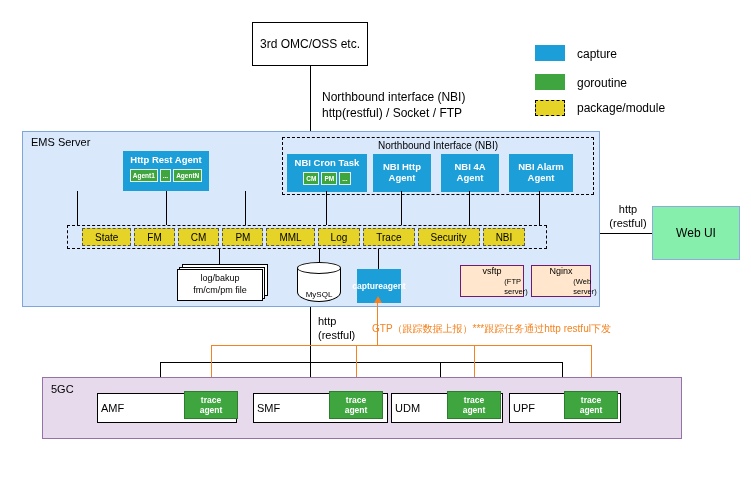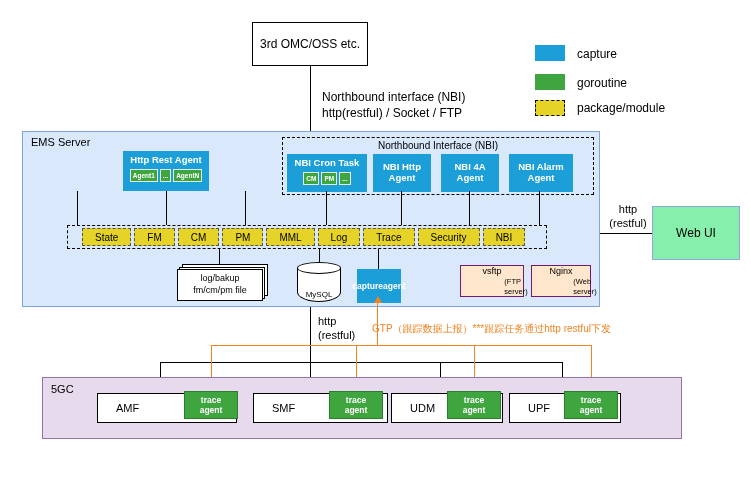--- a/index.html
+++ b/index.html
@@ -33,21 +33,21 @@
   .cyl { position:absolute; }
   .cyl-top { position:absolute; left:0; right:0; top:0; height:12px; border:1px solid #000; border-radius:50%; background:#fff; z-index:2; }
   .cyl-body { position:absolute; left:0; right:0; top:6px; bottom:0; background:#fff; border:1px solid #000; border-top:none; border-radius:0 0 50% 50% / 0 0 10px 10px; z-index:1; }
   .cyl-label { position:absolute; left:0; right:0; bottom:3px; text-align:center; font-size:8px; z-index:3; }
   .capture { position:absolute; background:#1C9ED9; color:#fff; font-size:8.5px; font-weight:bold; display:flex; flex-direction:row; align-items:center; justify-content:center; line-height:1.25; text-align:center; }
   .tan { position:absolute; background:#FFE6CC; border:1px solid #701a75; display:flex; flex-direction:column; align-items:center; justify-content:center; font-size:9px; line-height:1.25; color:#000; }
   .tan .sub { font-size:7.5px;padding-left:48px; }
   .webui { position:absolute; background:#86efac; border:1px solid #8FAADC; display:flex; align-items:center; justify-content:center; font-size:12px; color:#000; }
   .core { position:absolute; background:#E6DAEC; border:1px solid #9673A6; }
   .core-title { position:absolute; left:8px; top:5px; font-size:11px; color:#000; }
-  .nf { position:absolute; background:#fff; border:1px solid #000; display:flex; align-items:center; padding-left:18px; font-size:11px; color:#000; z-index:2; }
+  .nf { position:absolute; background:#fff; border:1px solid #000; display:flex; align-items:center; padding-left:3px; font-size:11px; color:#000; z-index:2; }
   .tagent { position:absolute; background:#3FA53F; border:1px solid #2E7D2E; color:#fff; font-size:8.5px; font-weight:bold; display:flex; flex-direction:column; align-items:center; justify-content:center; line-height:1.2; z-index:3; }
   .orange-note { position:absolute; color:#F5821F; font-size:10px; white-space:nowrap; }
 </style>
 </head>
 <body>
 
 <div class="canvas">
 
   <div class="box" style="left:252px;top:22px;width:116px;height:44px;">
     <span>3rd OMC/OSS etc.</span>

